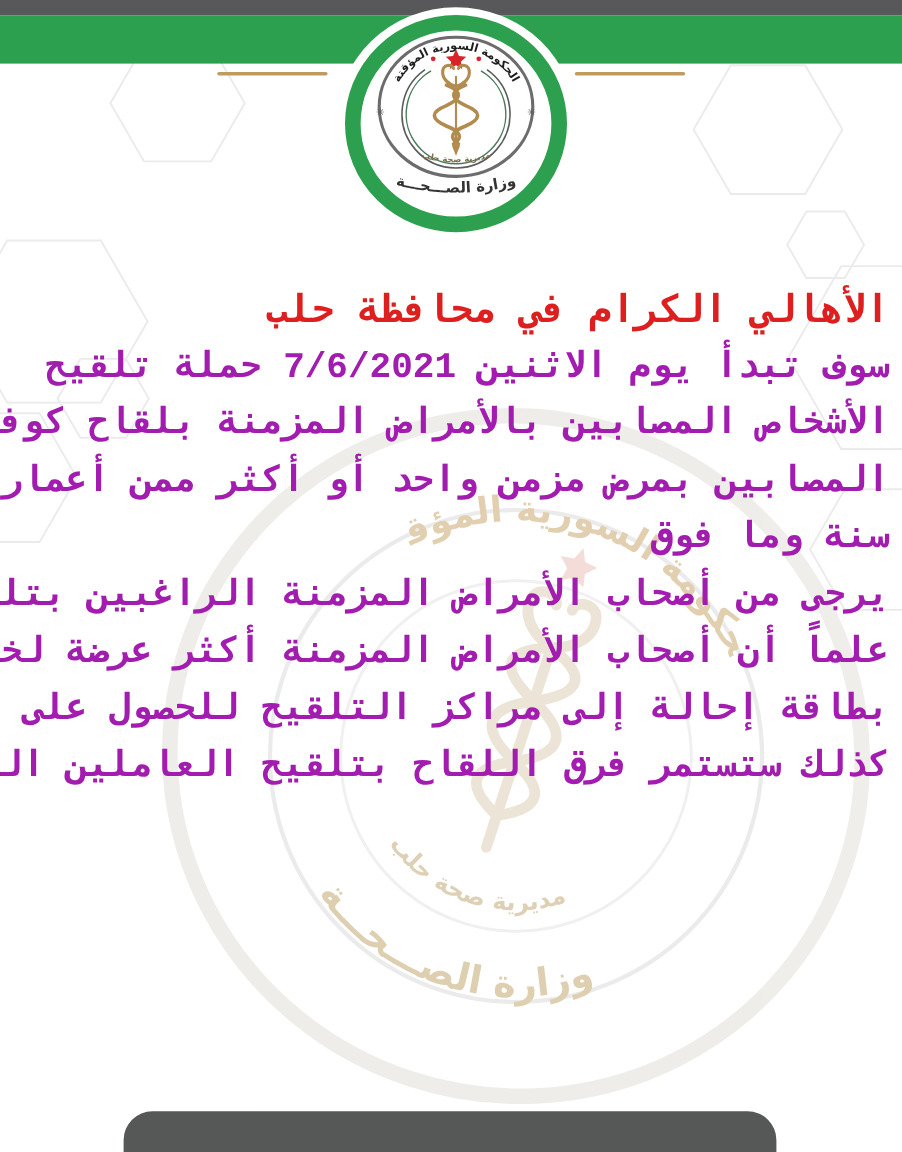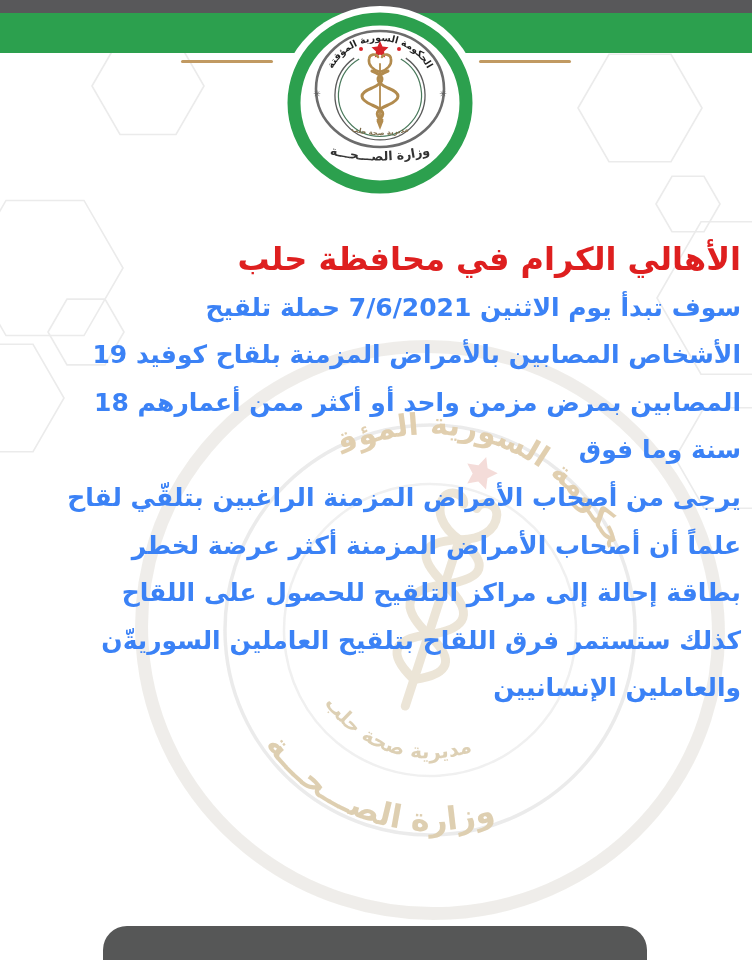--- a/index.html
+++ b/index.html
@@ -8,22 +8,22 @@
   #bg-art{position:absolute;top:0;left:0;z-index:1;}
   #logo-svg{position:absolute;top:0;left:0;z-index:3;}
 
   .top-bar{position:absolute;top:0;left:0;width:752px;height:13px;background:#58585a;z-index:2;}
   .green-band{position:absolute;top:13px;left:0;width:752px;height:40px;background:#2ca04e;z-index:2;}
 
   .divider{position:absolute;top:60px;height:3px;background:#c19a62;border-radius:2px;z-index:2;}
   .divider-left{left:181px;width:92px;}
   .divider-right{left:479px;width:92px;}
 
-  .text-block{position:absolute;top:236px;left:0;width:741px;z-index:4;direction:rtl;}
-  .line{height:47.6px;line-height:47.6px;font-size:25px;font-weight:bold;color:#3b82f6;white-space:nowrap;}
+  .text-block{position:absolute;top:236px;left:0;width:741px;z-index:4;direction:rtl;font-family:Liberation Mono, monospace;}
+  .line{height:47.6px;line-height:47.6px;font-size:30px;font-weight:bold;color:#a21caf;white-space:nowrap;}
   .heading{font-size:32px;color:#de1f1f;}
 
   .bottom-bar{position:absolute;left:103px;top:926px;width:544px;height:34px;background:#565757;
               border-radius:24px 24px 0 0;z-index:2;}
 </style>
 </head>
 <body>
 
 <div class="canvas">
 
@@ -122,18 +122,17 @@
   <div class="text-block" dir="rtl">
     <div class="line heading">الأهالي الكرام في محافظة حلب</div>
     <div class="line">سوف تبدأ يوم الاثنين 7/6/2021 حملة تلقيح</div>
     <div class="line">الأشخاص المصابين بالأمراض المزمنة بلقاح كوفيد 19</div>
     <div class="line">المصابين بمرض مزمن واحد أو أكثر ممن أعمارهم 18</div>
     <div class="line">سنة وما فوق</div>
     <div class="line">يرجى من أصحاب الأمراض المزمنة الراغبين بتلقّي لقاح</div>
     <div class="line">علماً أن أصحاب الأمراض المزمنة أكثر عرضة لخطر</div>
     <div class="line">بطاقة إحالة إلى مراكز التلقيح للحصول على اللقاح</div>
     <div class="line">كذلك ستستمر فرق اللقاح بتلقيح العاملين السوريةّن</div>
-    <div class="line">والعاملين الإنسانيين</div>
   </div>
 
   <div class="bottom-bar"></div>
 
 </div>
 
 </body></html>

